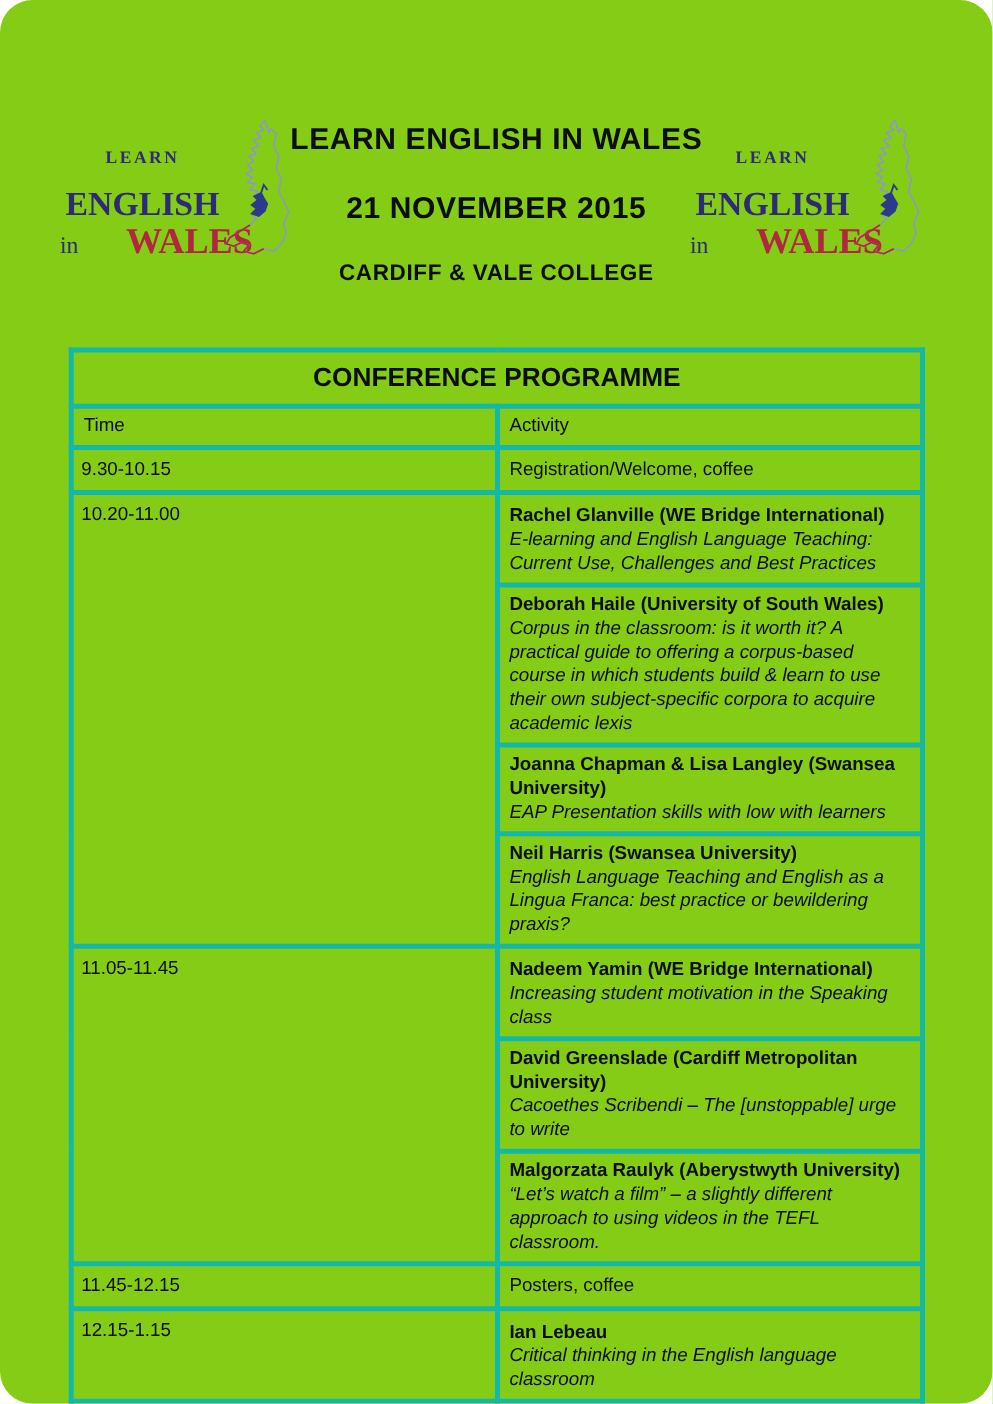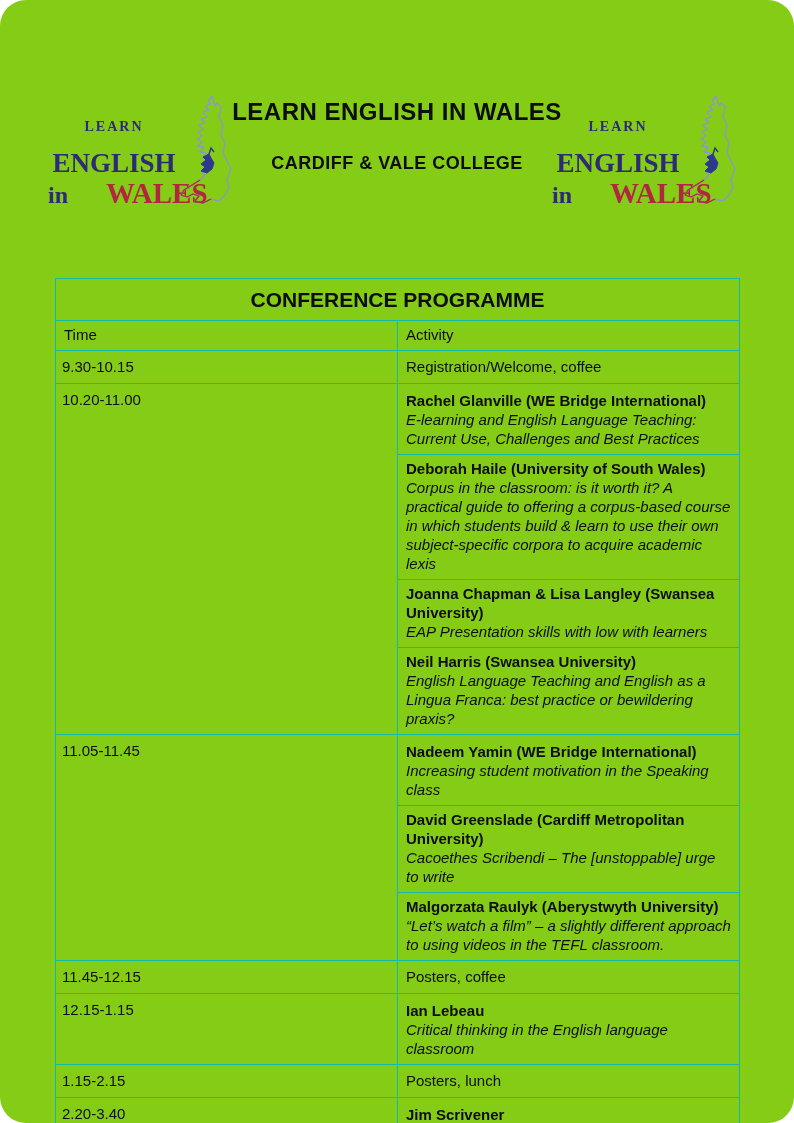--- a/index.html
+++ b/index.html
@@ -38,35 +38,35 @@
     left: 0;
     top: 26px;
     width: 132px;
     text-align: center;
     font-family: "Liberation Serif", "DejaVu Serif", serif;
     line-height: 1;
   }
   .logo-learn   { font-size: 14px; font-weight: bold; letter-spacing: 2px; }
   .logo-english { font-size: 27px; font-weight: bold; letter-spacing: 0px; margin-top: 16px; }
   .logo-inwales { margin-top: 2px; white-space: nowrap; }
-  .logo-in      { font-size: 24px; font-weight: bold; }
+  .logo-in      { font-size: 19px; font-weight: normal; }
   .logo-wales   { font-size: 29px; font-weight: bold; margin-left: 34px; }
   .logo-map { position: absolute; right: 0; top: 0; }
 
   
   table.programme {
     position: absolute;
     left: 55px;
     top: 278px;
     width: 685px;
     border-collapse: collapse;
     table-layout: fixed;
   }
   .programme th, .programme td {
-    border: 1px solid #14b8a6;
+    border: 4px solid #14b8a6;
     vertical-align: top;
     font-size: 15px;
     line-height: 19px;
     padding: 4px 8px 6px 8px;
     text-align: left;
     font-weight: normal;
   }
   .tbl-title {
     text-align: center !important;
     font-size: 21px !important;
@@ -98,20 +98,21 @@
     <svg class="logo-map" width="66" height="112" viewBox="0 0 64 112">
       <path d="M34 2 L30 7 L33 10 L27 12 L31 16 L25 18 L29 23 L23 25 L27 29 L21 31 L25 35 L20 38 L24 42 L19 45 L24 48 L20 52 L26 53 L22 58 L28 59 L25 64 L30 63 L27 69 L31 68 L28 74 L24 78 L27 81 L22 86 L14 91 L6 96 L3 101 L9 103 L15 100 L21 102 L17 107 L25 109 L33 105 L41 107 L47 101 L51 93 L49 85 L53 75 L49 67 L45 59 L47 49 L43 41 L45 31 L41 23 L43 13 L39 9 L37 12 Z" fill="none" stroke="#8d97cd" stroke-width="1.3" stroke-linejoin="round"></path>
       <path d="M31 60 L25 63 L28 66 L23 70 L27 73 L23 77 L29 79 L34 75 L36 69 L33 64 Z" fill="#2c3a8e" stroke="#2c3a8e" stroke-width="1"></path>
       <path d="M22 86 L14 91 L6 96 L3 101 L9 103 L15 100 L21 102 L17 107 L25 109 L33 105" fill="none" stroke="#b22740" stroke-width="1.3" stroke-linejoin="round"></path>
       <path d="M31 60 L33 54 L36 58" fill="none" stroke="#2c3a8e" stroke-width="1.5"></path>
     </svg>
   </div>
 
   <div class="titles">
     <div class="title-main">LEARN ENGLISH IN WALES</div>
+    <div class="title-date">21 NOVEMBER 2015</div>
     <div class="title-venue">CARDIFF &amp; VALE COLLEGE</div>
   </div>
 
   <div class="logo logo-right">
     <div class="logo-textblock">
       <div class="logo-learn" style="color:#2d2b76;">LEARN</div>
       <div class="logo-english" style="color:#2d2b76;">ENGLISH</div>
       <div class="logo-inwales">
         <span class="logo-in" style="color:#2d2b76;">in</span>
         <span class="logo-wales" style="color:#b22740;">WALES</span>

